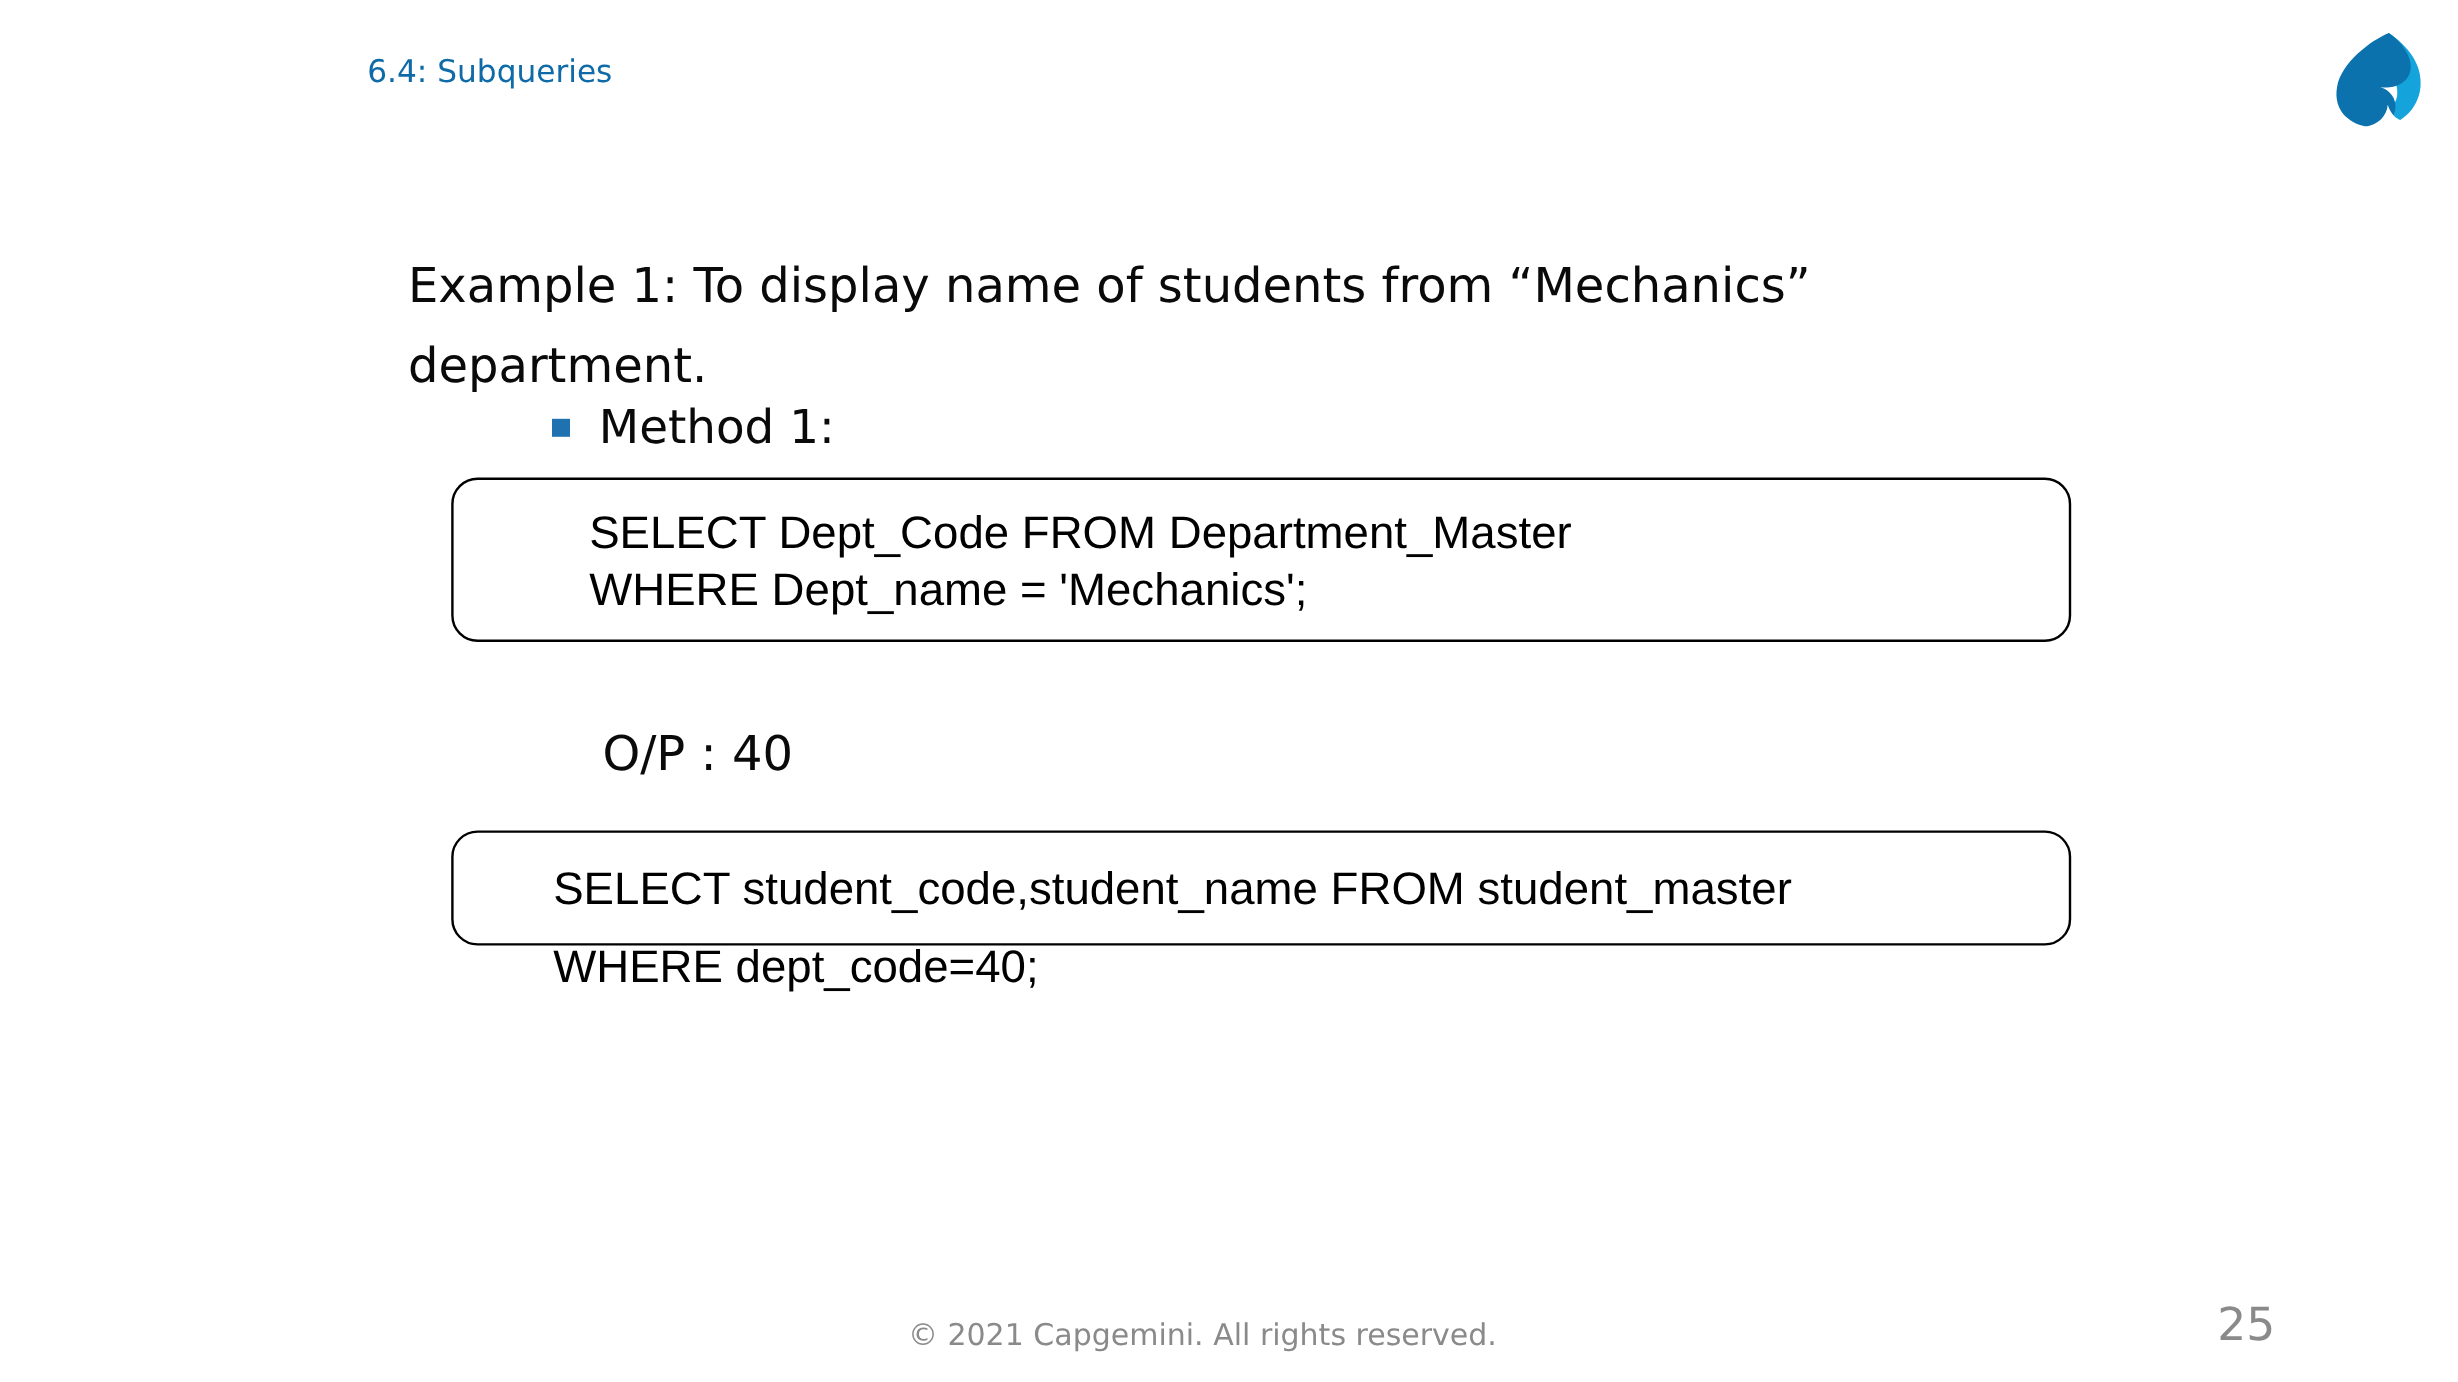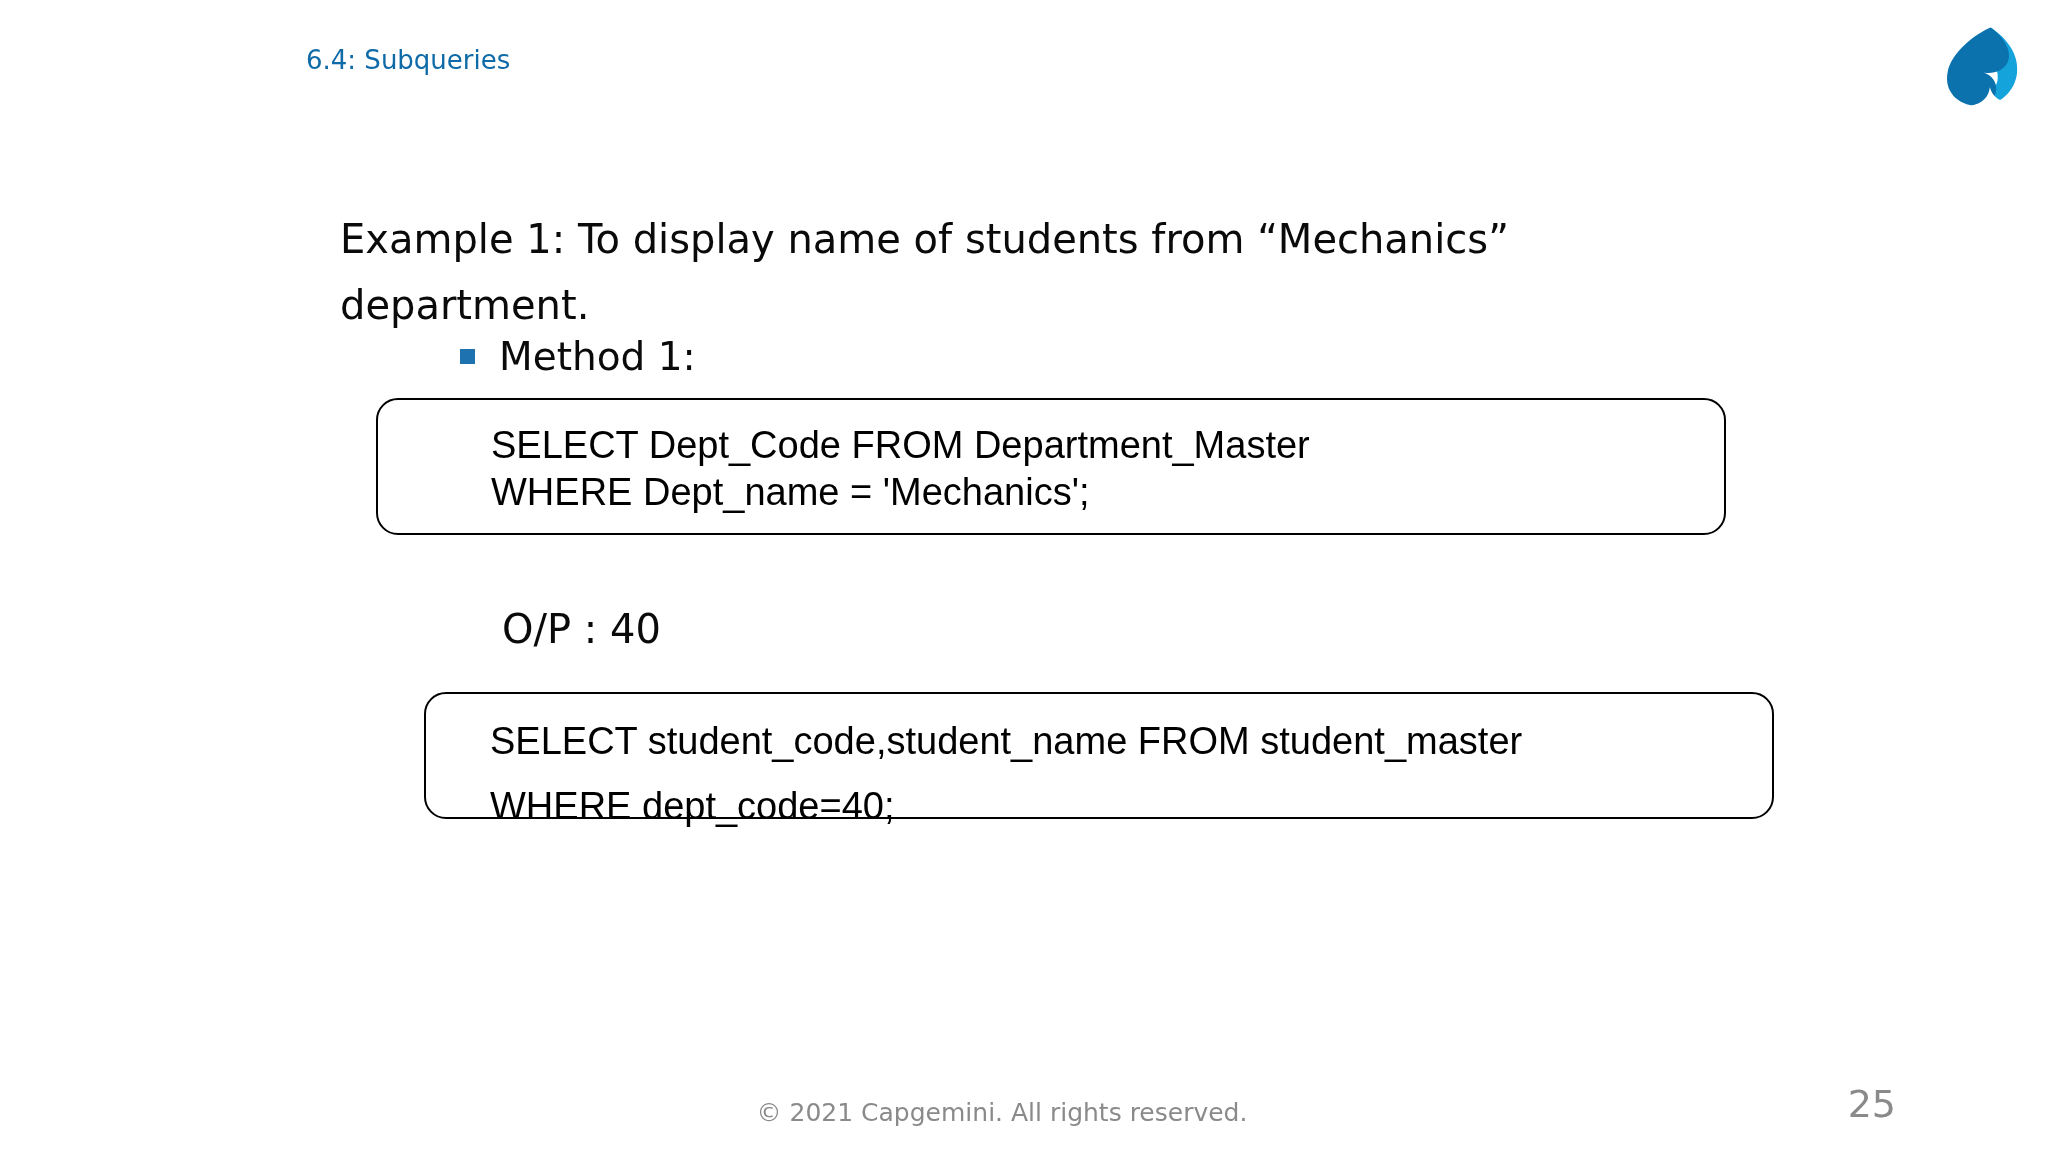--- a/index.html
+++ b/index.html
@@ -42,21 +42,21 @@
   }
   .method-label{font-size:39px;color:var(--text);}
 
   .codebox{
     position:absolute;left:376px;width:1350px;
     border:2.5px solid var(--box-border);border-radius:22px;
     font-family:"Liberation Sans","DejaVu Sans",sans-serif;
     font-size:38px;color:#000;background:#fff;
   }
   .box1{top:398px;height:137px;padding:22px 20px 0 113px;line-height:47px;}
-  .box2{top:692px;height:127px;padding:15px 20px 0 64px;line-height:65px;margin-left:48px;}
+  .box2{top:692px;height:96px;padding:15px 20px 0 83px;line-height:65px;}
 
   .output{
     position:absolute;left:502px;top:606px;
     font-size:40px;color:var(--text);
   }
 
   
   .copyright{
     position:absolute;left:0;top:1098px;width:2004px;
     text-align:center;font-size:25px;color:var(--muted);

